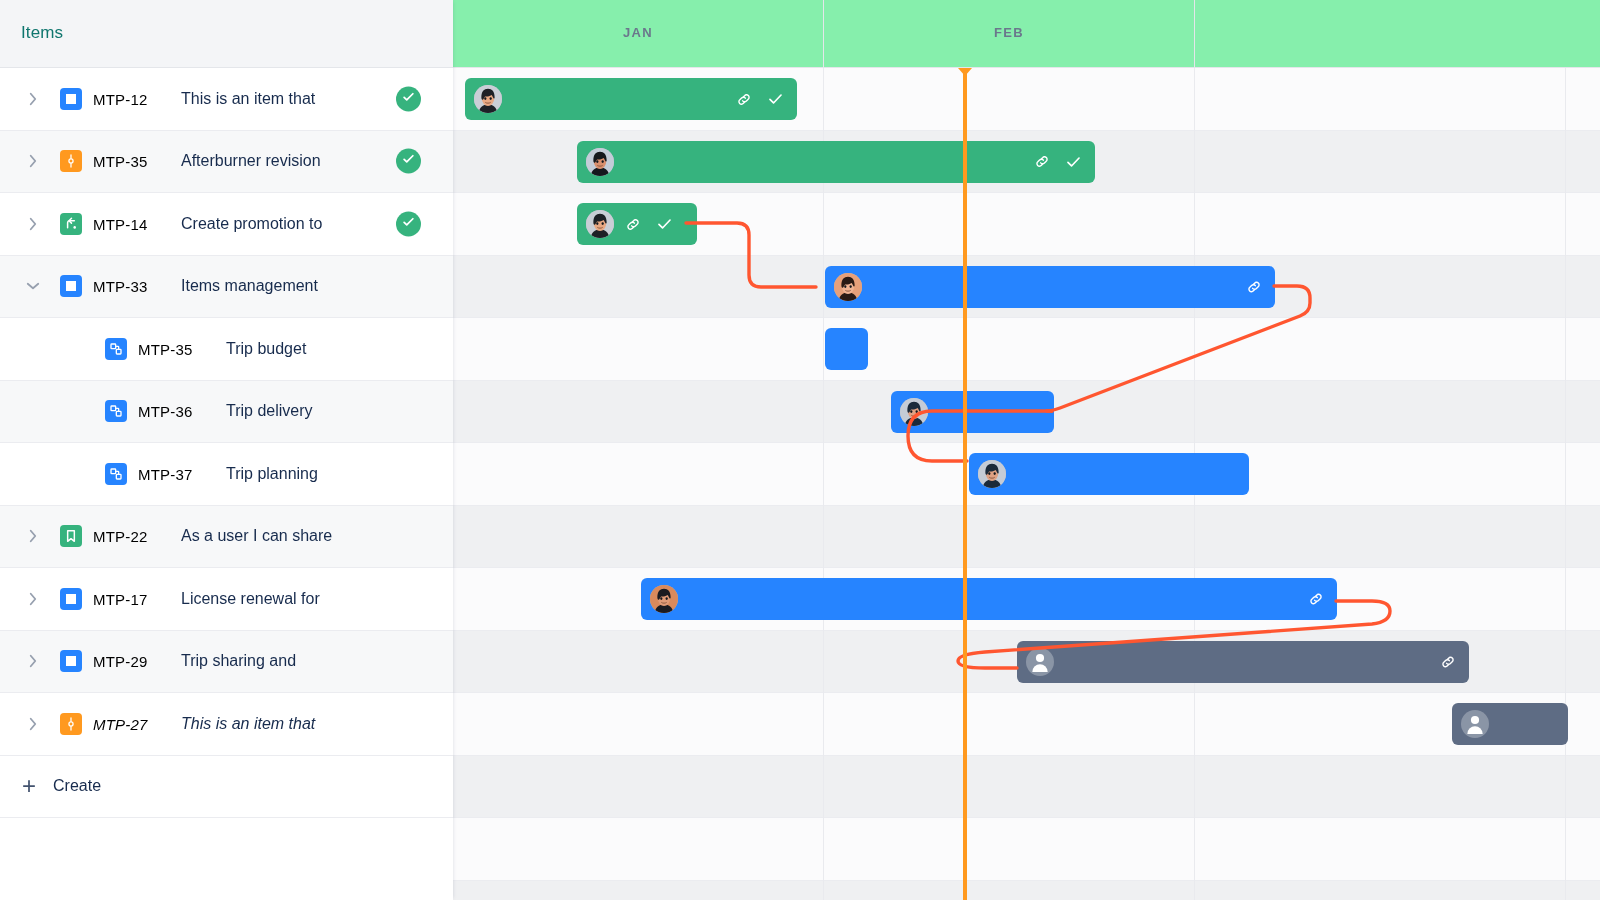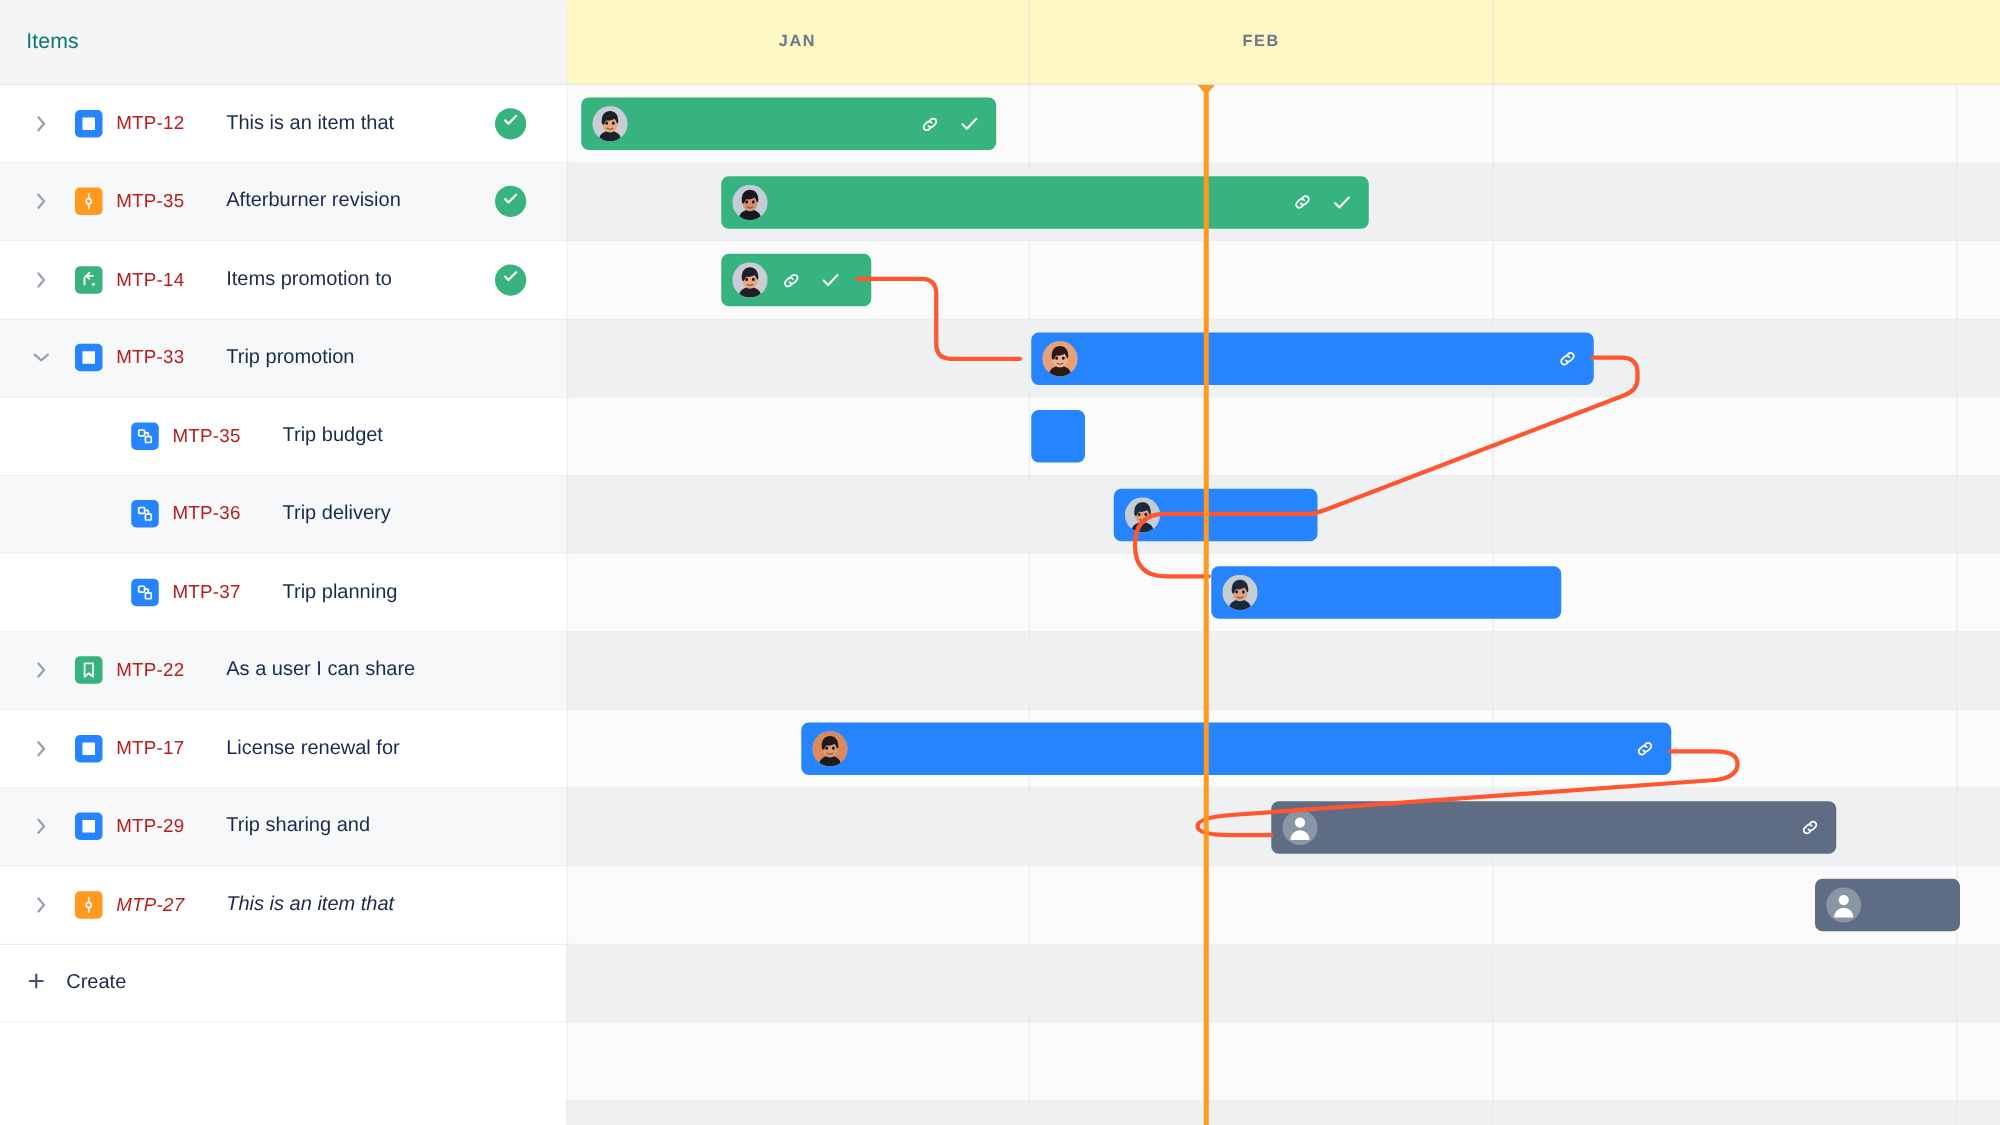--- a/index.html
+++ b/index.html
@@ -36,21 +36,21 @@
     position:absolute;left:24px;top:50%;transform:translateY(-50%);
     width:18px;height:18px;color:#97a0af;
   }
   .chev svg{display:block;}
   .typeicon{
     position:absolute;top:50%;transform:translateY(-50%);
     width:22px;height:22px;border-radius:4px;
   }
   .key{
     position:absolute;top:50%;transform:translateY(-50%);
-    font-size:15px;color:#b91c1c;letter-spacing:.2px;white-space:nowrap;
+    font-size:15px;color:#000000;letter-spacing:.2px;white-space:nowrap;
   }
   .summary{
     position:absolute;top:50%;transform:translateY(-50%);
     font-size:16px;color:#172b4d;white-space:nowrap;
   }
   .done-badge{
     position:absolute;right:32px;top:50%;transform:translateY(-50%);
     width:25px;height:25px;border-radius:50%;background:#36b37e;
     display:flex;align-items:center;justify-content:center;
   }
@@ -76,21 +76,21 @@
     font-size:16px;color:#172b4d;
   }
   #left-tail{
     position:absolute;left:0;width:453px;background:#ffffff;
   }
 
   
   #right{position:absolute;left:453px;top:0;width:1147px;height:900px;background:#ffffff;}
   #tl-header{
     position:absolute;left:0;top:0;width:1147px;height:68px;
-    background:#fef9c3;border-bottom:1px solid #e4e6ea;box-sizing:border-box;
+    background:#86efac;border-bottom:1px solid #e4e6ea;box-sizing:border-box;
   }
   .month{
     position:absolute;top:0;height:67px;
     border-right:1px solid #e4e6ea;box-sizing:border-box;
   }
   .month span{
     position:absolute;left:0;right:0;top:25px;text-align:center;
     font-size:13px;font-weight:700;letter-spacing:1.3px;color:#6b778c;
   }
   .gridcol{
@@ -430,38 +430,38 @@
           <span class="typeicon" style="background:#36b37e;display:flex;align-items:center;justify-content:center;">
             <svg width="17" height="17" viewBox="0 0 24 24">
               <g fill="none" stroke="#fff" stroke-width="2.1" stroke-linecap="round" stroke-linejoin="round">
                 <path d="M16 8H9.5a3 3 0 0 0-3 3v7"></path>
                 <path d="M12 4.5L8.5 8l3.5 3.5"></path>
               </g>
               <circle cx="16.5" cy="17.5" r="1.8" fill="#fff"></circle>
             </svg>
           </span>
           <span class="key">MTP-14</span>
-          <span class="summary">Items promotion to</span>
+          <span class="summary">Create promotion to</span>
           <span class="done-badge">
             <span><svg width="15" height="15" viewBox="0 0 24 24">
                 <path d="M5 12.5l4.2 4.2L19 6.8" fill="none" stroke="#ffffff" stroke-width="2.8" stroke-linecap="round" stroke-linejoin="round"></path>
               </svg></span>
           </span>
         </div>
         <div class="row d0 alt" style="top: 255.5px;">
           <span class="chev">
             <svg width="18" height="18" viewBox="0 0 24 24">
               <path d="M5 9l7 6 7-6" fill="none" stroke="#97a0af" stroke-width="2.4" stroke-linecap="round" stroke-linejoin="round"></path>
             </svg>
           </span>
           <span class="typeicon" style="background:#2684ff;display:flex;align-items:center;justify-content:center;">
             <span style="width:10px;height:10px;background:#fff;display:block;"></span>
           </span>
           <span class="key">MTP-33</span>
-          <span class="summary">Trip promotion</span>
+          <span class="summary">Items management</span>
         </div>
         <div class="row d1 white" style="top: 318px;">
           <span class="typeicon" style="background:#2684ff;display:flex;align-items:center;justify-content:center;">
             <svg width="16" height="16" viewBox="0 0 24 24">
               <g fill="none" stroke="#fff" stroke-width="2">
                 <rect x="4.5" y="4.5" width="7" height="7" rx="1"></rect>
                 <rect x="12.5" y="12.5" width="7" height="7" rx="1"></rect>
               </g>
               <path d="M11.5 8h3.5a1 1 0 0 1 1 1v3.5" fill="none" stroke="#fff" stroke-width="2"></path>
             </svg>

